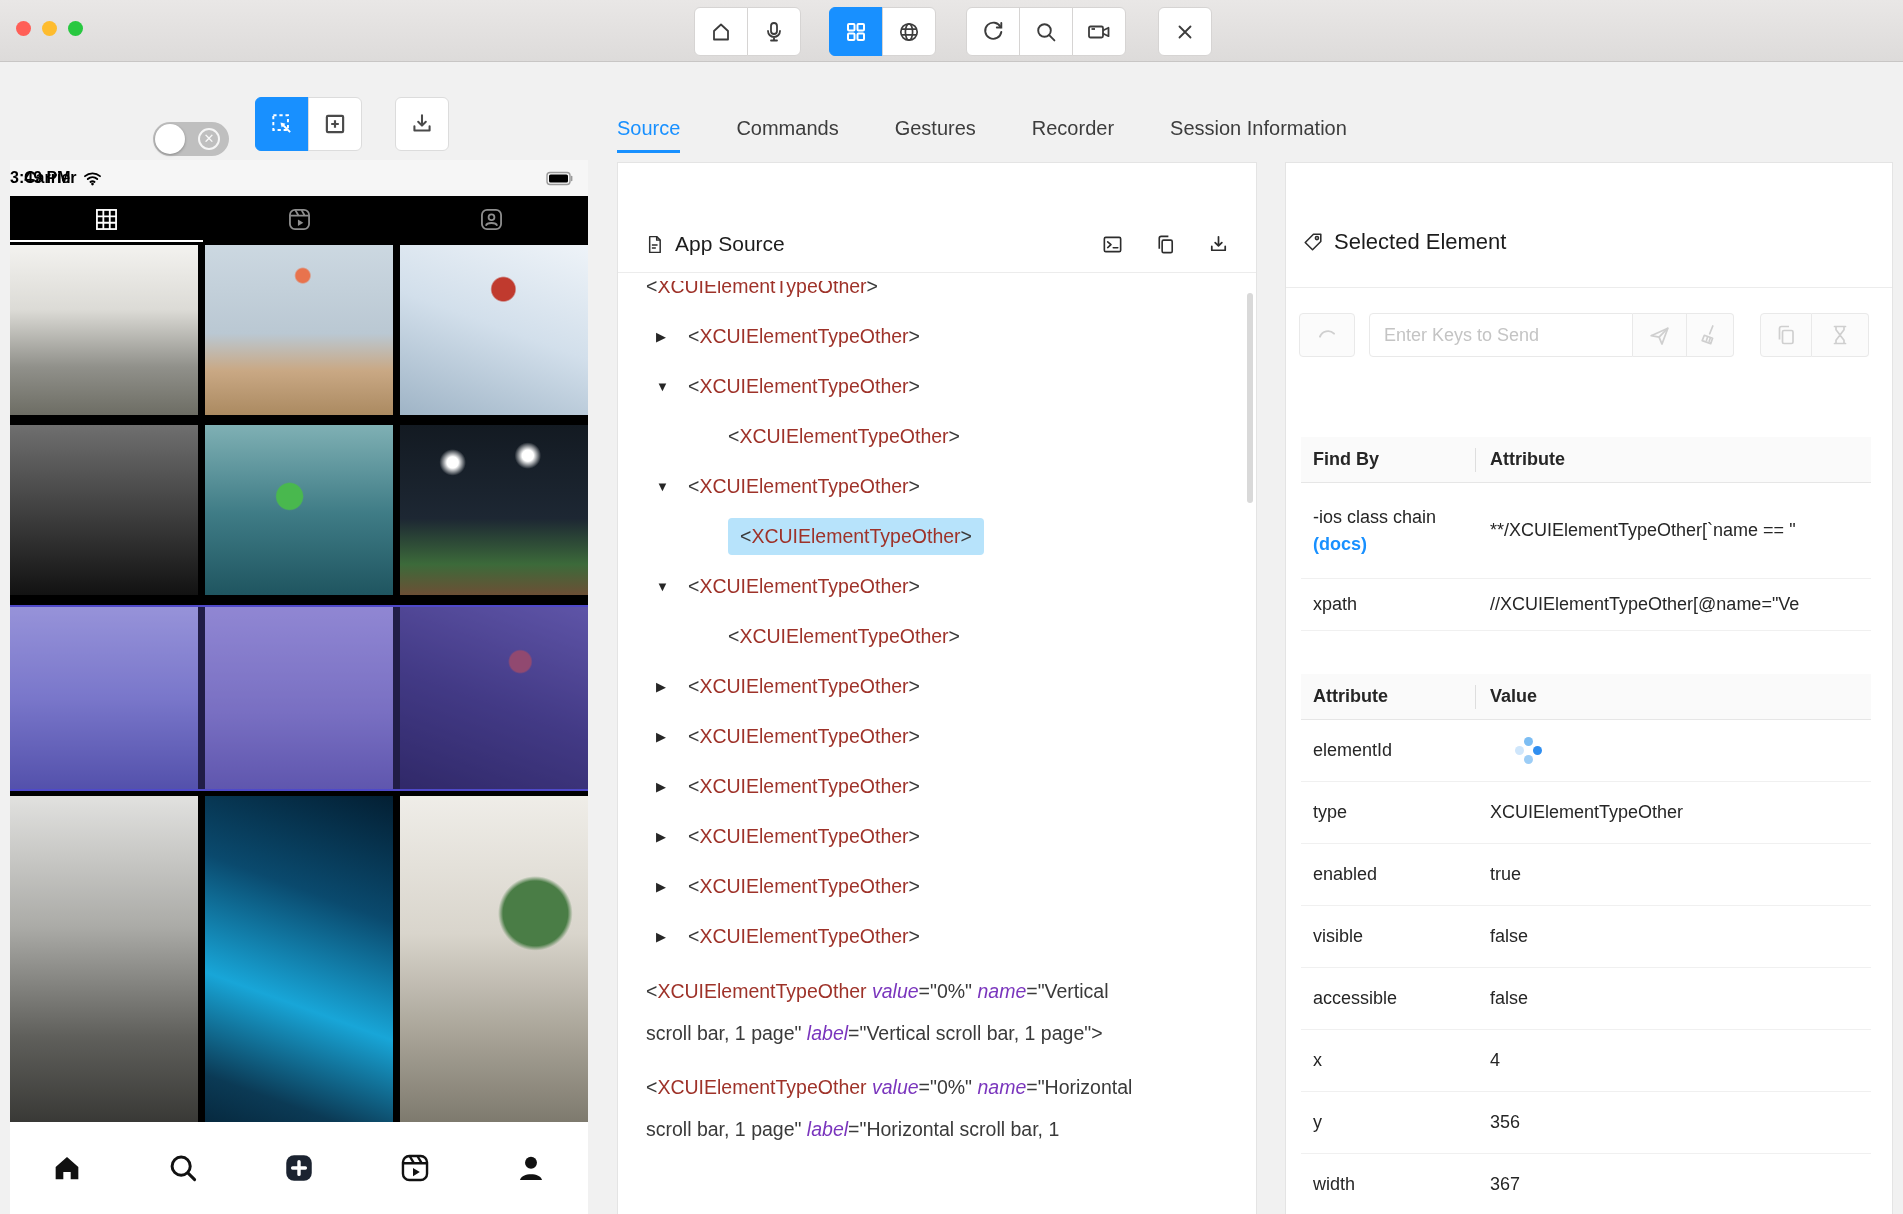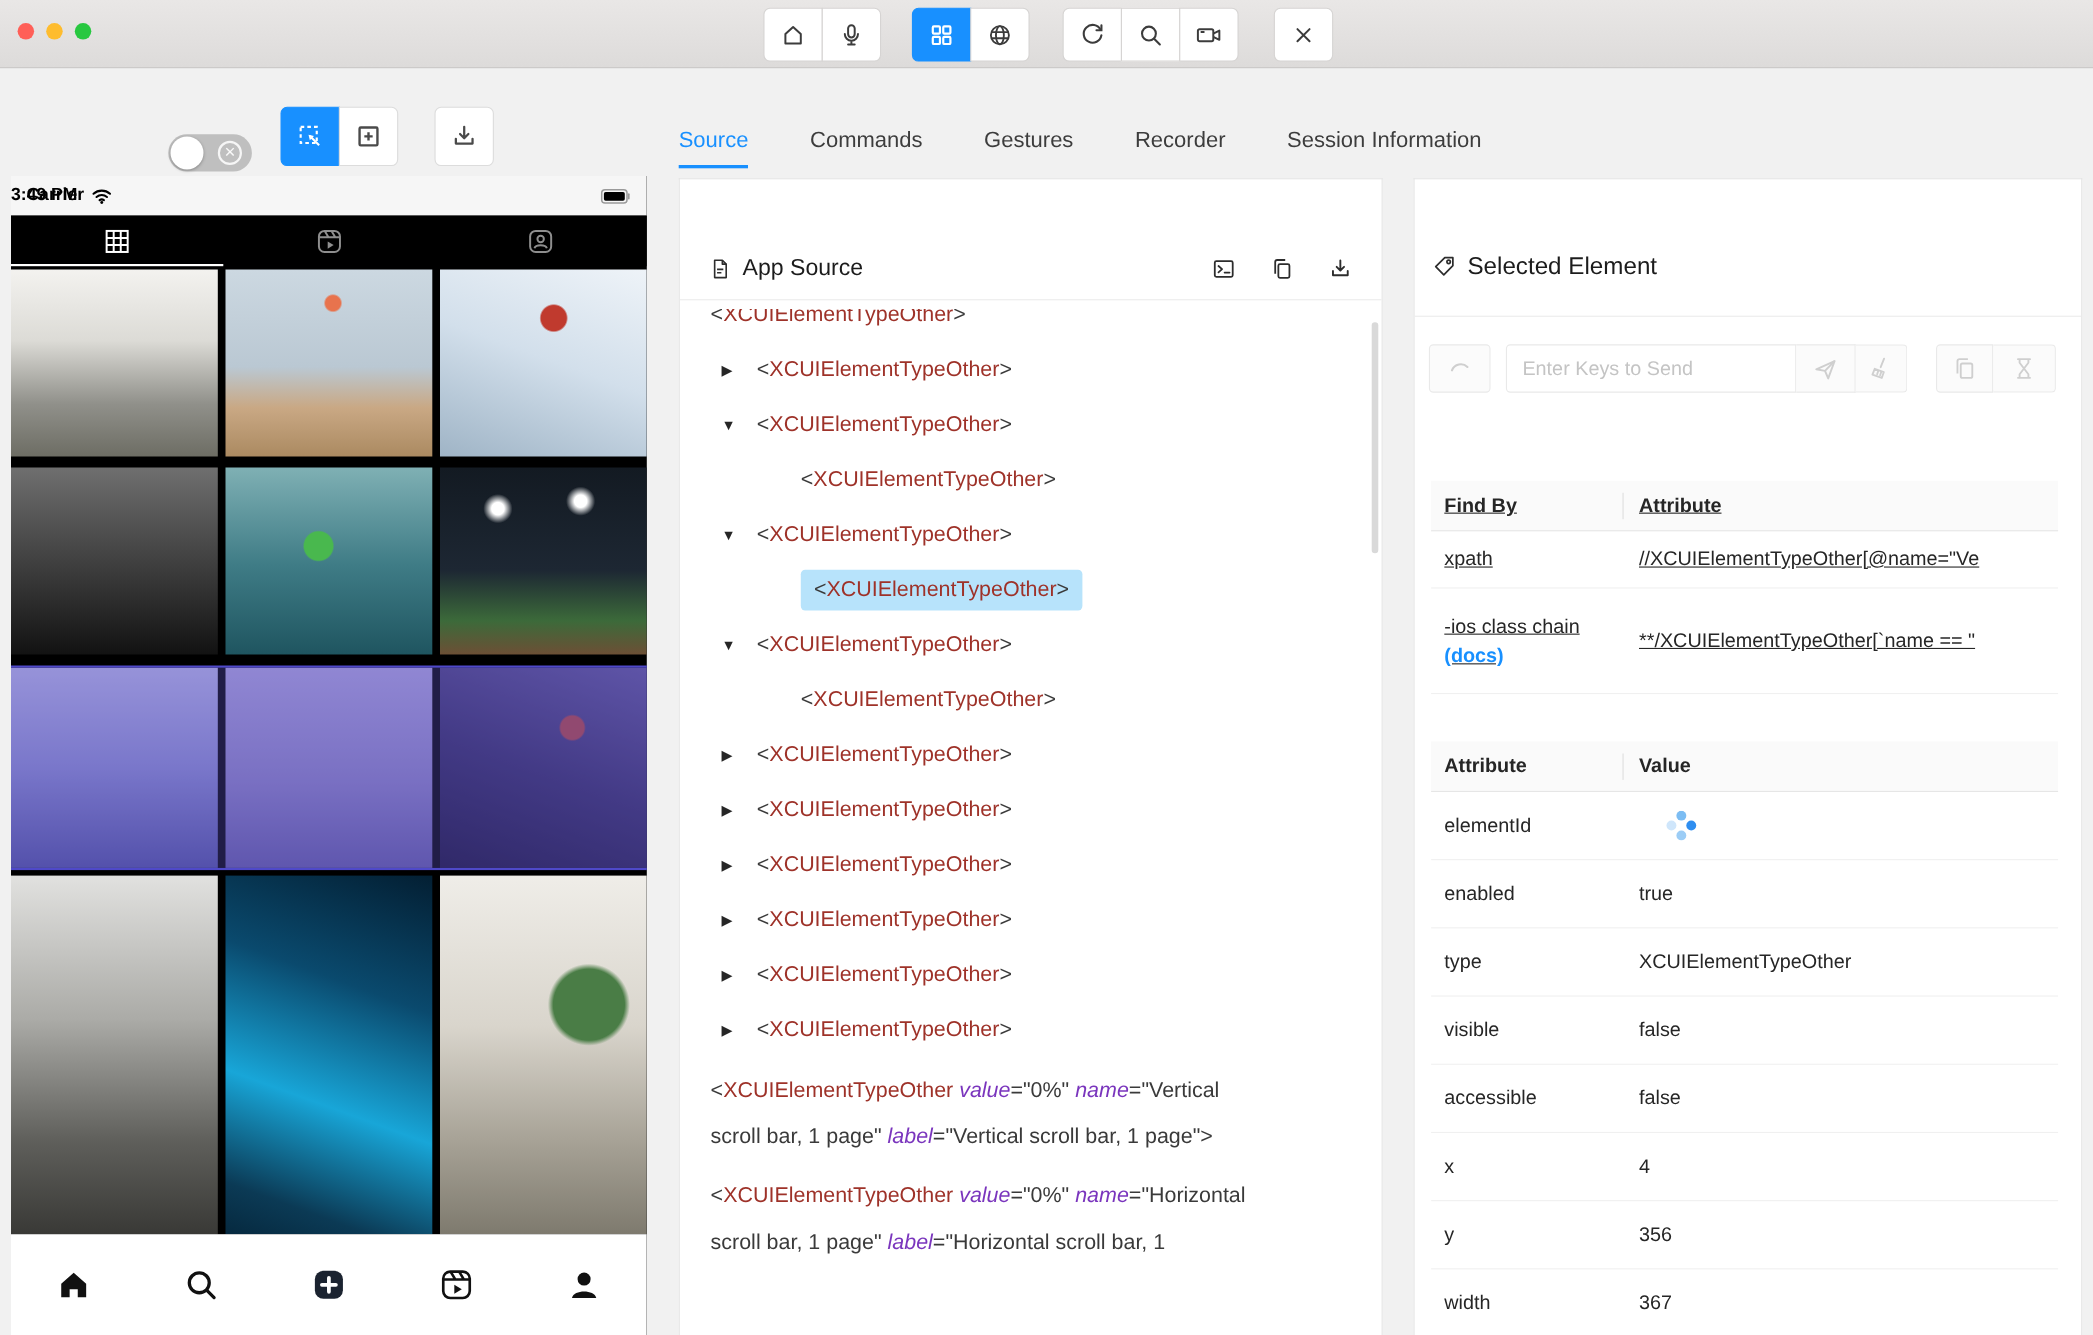--- a/index.html
+++ b/index.html
@@ -87,21 +87,21 @@
   .keys { width:264px; height:44px; border:1px solid #e9e9e9; border-radius:4px 0 0 4px; background:#fff;
           padding:0 14px; font-size:18px; color:#595959; outline:none; font-family:"Liberation Sans",sans-serif; }
   .keys::placeholder { color:#c4c4c4; }
   .abtn.send { width:54px; border-left:none; }
   .abtn.clear { width:47px; border-left:none; border-radius:0 4px 4px 0; }
   .gap26 { width:26px; }
   .abtn.copy2 { width:52px; border-radius:4px 0 0 4px; }
   .abtn.hour { width:57px; border-left:none; border-radius:0 4px 4px 0; }
 
   .tbl { margin:0 8px 0 15px; width:570px; }
-  .tbl.find { margin-top:64px;text-decoration:underline; }
+  .tbl.find { margin-top:64px; }
   .tbl.attrs { margin-top:43px; }
   .thead { display:flex; align-items:center; background:#fafafa; height:46px;
            border-bottom:1px solid #e6e6e6; font-size:18px; font-weight:700; color:#262626; }
   .c1 { width:175px; padding-left:12px; position:relative; flex:0 0 175px; }
   .thead .c1::after { content:""; position:absolute; right:0; top:-1px; width:1px; height:24px; background:#dedede; }
   .c2 { flex:1; padding-left:14px; overflow:hidden; white-space:nowrap; }
   .frow { display:flex; align-items:center; border-bottom:1px solid #f0f0f0; font-size:18px; min-height:52px; }
   .frow.tall { height:96px; }
   .arow { height:62px; }
   .docs { color:#1890ff; font-weight:700; display:block; margin-top:6px; }
@@ -483,27 +483,27 @@
         </span>
     </div>
   </div>
 
   <div class="tbl find">
     <div class="thead">
       <div class="c1">Find By</div>
       <div class="c2">Attribute</div>
     </div>
     <div>
+        <div class="frow tall">
+          <div class="c1"><span>-ios class chain</span><span class="docs">(docs)</span></div>
+          <div class="c2">**/XCUIElementTypeOther[`name == "</div>
+        </div>
         <div class="frow">
           <div class="c1"><span>xpath</span></div>
           <div class="c2">//XCUIElementTypeOther[@name="Ve</div>
-        </div>
-        <div class="frow tall">
-          <div class="c1"><span>-ios class chain</span><span class="docs">(docs)</span></div>
-          <div class="c2">**/XCUIElementTypeOther[`name == "</div>
         </div>
       </div>
   </div>
 
   <div class="tbl attrs">
     <div class="thead">
       <div class="c1">Attribute</div>
       <div class="c2">Value</div>
     </div>
     <div>
@@ -512,28 +512,28 @@
           <div class="c2">
             <div class="spin">
               <i></i>
               <i></i>
               <i></i>
               <i></i>
             </div>
           </div>
         </div>
         <div class="frow arow">
+          <div class="c1">type</div>
+          <div class="c2">XCUIElementTypeOther</div>
+        </div>
+        <div class="frow arow">
           <div class="c1">enabled</div>
           <div class="c2">true</div>
         </div>
         <div class="frow arow">
-          <div class="c1">type</div>
-          <div class="c2">XCUIElementTypeOther</div>
-        </div>
-        <div class="frow arow">
           <div class="c1">visible</div>
           <div class="c2">false</div>
         </div>
         <div class="frow arow">
           <div class="c1">accessible</div>
           <div class="c2">false</div>
         </div>
         <div class="frow arow">
           <div class="c1">x</div>
           <div class="c2">4</div>

